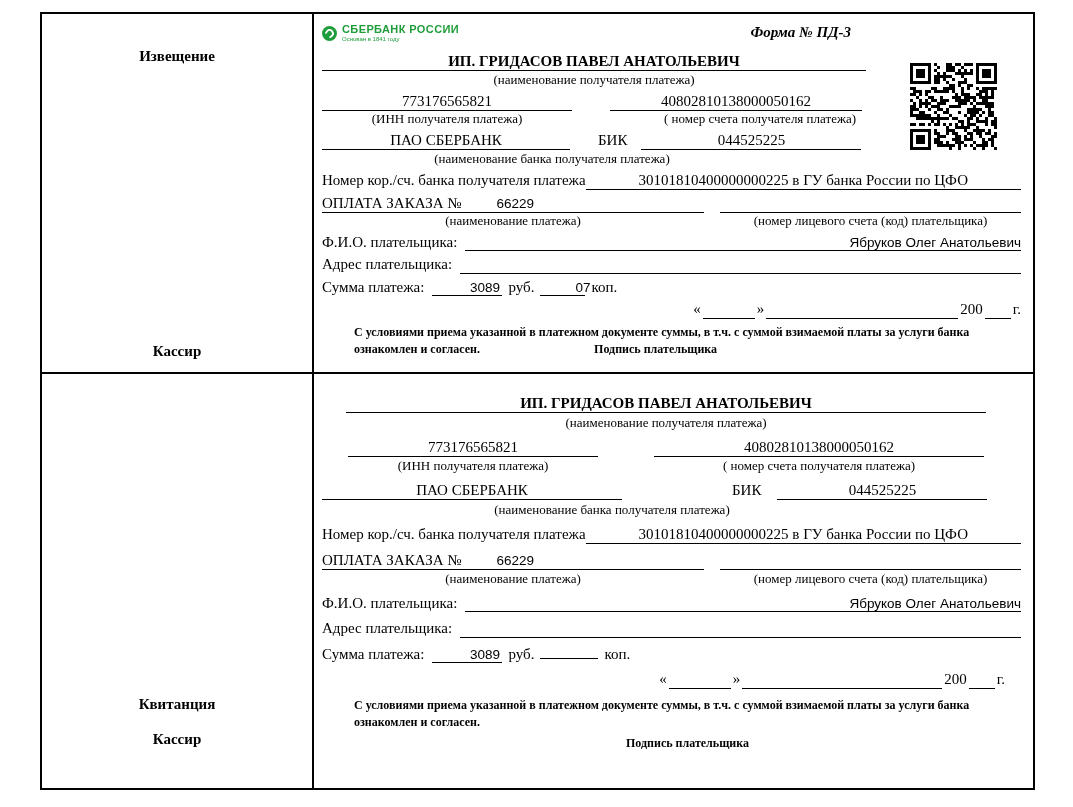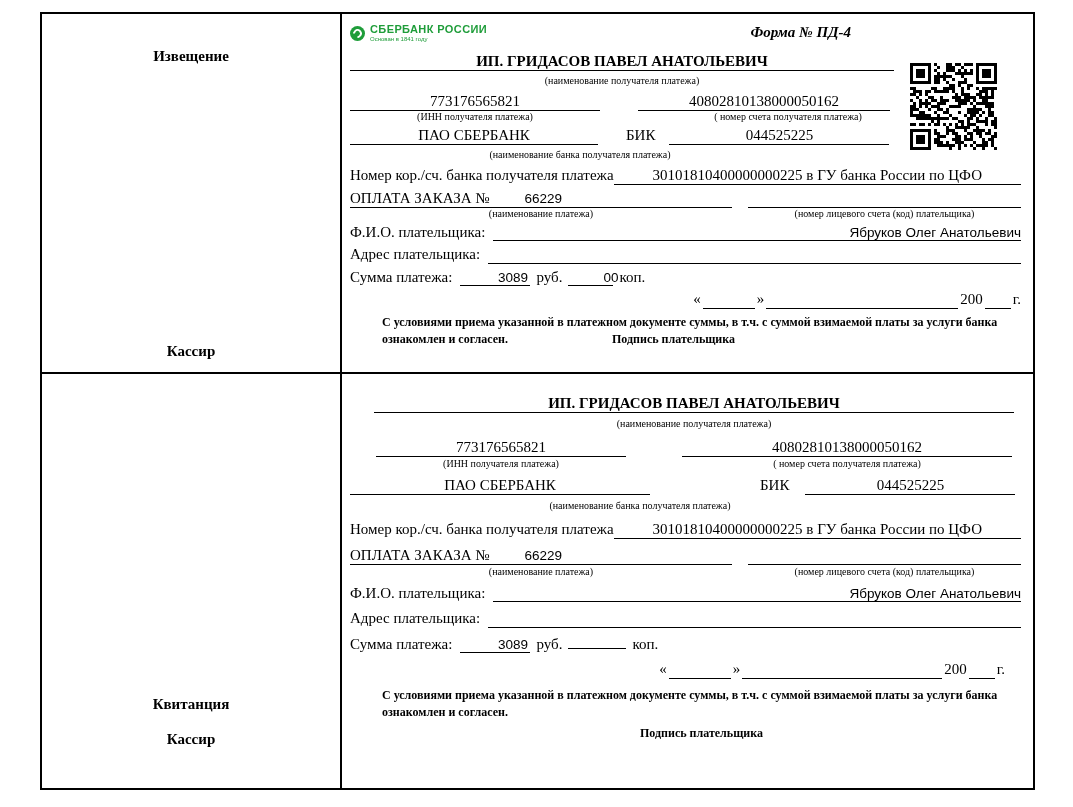--- a/index.html
+++ b/index.html
@@ -2,32 +2,32 @@
 <html><head>
 <meta charset="utf-8">
 <style>
   html,body{margin:0;padding:0;background:#fff;}
   body{width:1073px;height:807px;font-family:"Liberation Serif","DejaVu Serif",serif;color:#000;overflow:hidden;}
   .sheet{position:relative;width:1073px;height:807px;background:#fff;}
   .doc{position:absolute;left:40px;top:12px;width:995px;border:2px solid #000;box-sizing:border-box;background:#fff;}
   .section{display:flex;box-sizing:border-box;}
   .sec-top{height:358px;}
   .sec-bottom{height:416px;border-top:2px solid #000;}
-  .stub{width:300px;border-right:2px solid #000;box-sizing:border-box;display:flex;flex-direction:column;align-items:center;}
+  .stub{width:272px;border-right:2px solid #000;box-sizing:border-box;display:flex;flex-direction:column;align-items:center;}
   .stub-top{justify-content:space-between;padding:34px 0 12px;}
   .stub-bottom{justify-content:flex-end;gap:18px;padding-bottom:40px;}
   .stub-label{font-weight:bold;font-size:15px;}
   .content{flex:1;position:relative;box-sizing:border-box;padding:5px 12px 4px 8px;font-size:15px;overflow:hidden;}
   .content>div{margin-top:5px;}
   .sec-bottom .content>div{margin-top:8px;}
   .content>div.hint-row{margin-top:0;}
   .sec-bottom .content>div.hint-row{margin-top:1px;}
   .ul{border-bottom:1px solid #000;display:inline-block;box-sizing:border-box;}
   .center{text-align:center;}
-  .hint{font-size:10px;}
+  .hint{font-size:13px;}
   .fill{font-family:"Liberation Sans","DejaVu Sans",sans-serif;font-size:13.5px;padding-left:35px;}
   .row{display:flex;align-items:baseline;}
   .grow{flex:1;}
   
   .logo-row{display:flex;justify-content:space-between;align-items:flex-start;height:24px;margin-top:0;}
   .logo{display:flex;align-items:center;gap:5px;}
   .logo-mark{width:15px;height:15px;background:#1f9d3a;border-radius:50%;position:relative;flex:0 0 auto;}
   .logo-mark::after{content:"";position:absolute;left:3px;top:3px;width:9px;height:9px;box-sizing:border-box;border:2px solid #fff;border-left-color:transparent;border-radius:50%;transform:rotate(-45deg);}
   .logo-texts{display:flex;flex-direction:column;line-height:1;}
   .logo-text{color:#1f9d3a;font-weight:bold;font-size:11px;font-family:"Liberation Sans","DejaVu Sans",sans-serif;letter-spacing:.4px;}
@@ -90,21 +90,21 @@
             </svg></div>
 
         <div class="logo-row">
           <span class="logo">
             <span class="logo-mark"></span>
             <span class="logo-texts">
               <span class="logo-text">СБЕРБАНК РОССИИ</span>
               <span class="logo-sub">Основан в 1841 году</span>
             </span>
           </span>
-          <span class="form-title">Форма № ПД-4</span>
+          <span class="form-title">Форма № ПД-3</span>
         </div>
 
         <div><span class="ul w540 center recipient">ИП. ГРИДАСОВ ПАВЕЛ АНАТОЛЬЕВИЧ</span></div>
         <div class="hint-row"><span class="hint w540 center" style="display:inline-block;">(наименование получателя платежа)</span></div>
 
         <div class="row">
           <span class="ul w250 center">773176565821</span>
           <span class="ul w252 center ml38">40802810138000050162</span>
         </div>
         <div class="row hint-row">
@@ -140,21 +140,21 @@
 
         <div class="row">
           <span>Адрес плательщика:</span>
           <span class="ul fio-ul">&nbsp;</span>
         </div>
 
         <div class="row">
           <span>Сумма платежа:</span>
           <span class="ul sum-rub center fill" style="margin-left:8px;">3089</span>
           <span class="sum-word">руб.</span>
-          <span class="ul sum-kop center fill">00</span>
+          <span class="ul sum-kop center fill">07</span>
           <span class="sum-word">коп.</span>
         </div>
 
         <div class="date-row">
           <span>«</span>
           <span class="ul d1">&nbsp;</span>
           <span>»</span>
           <span class="ul d2">&nbsp;</span>
           <span>200</span>
           <span class="ul d3">&nbsp;</span>

